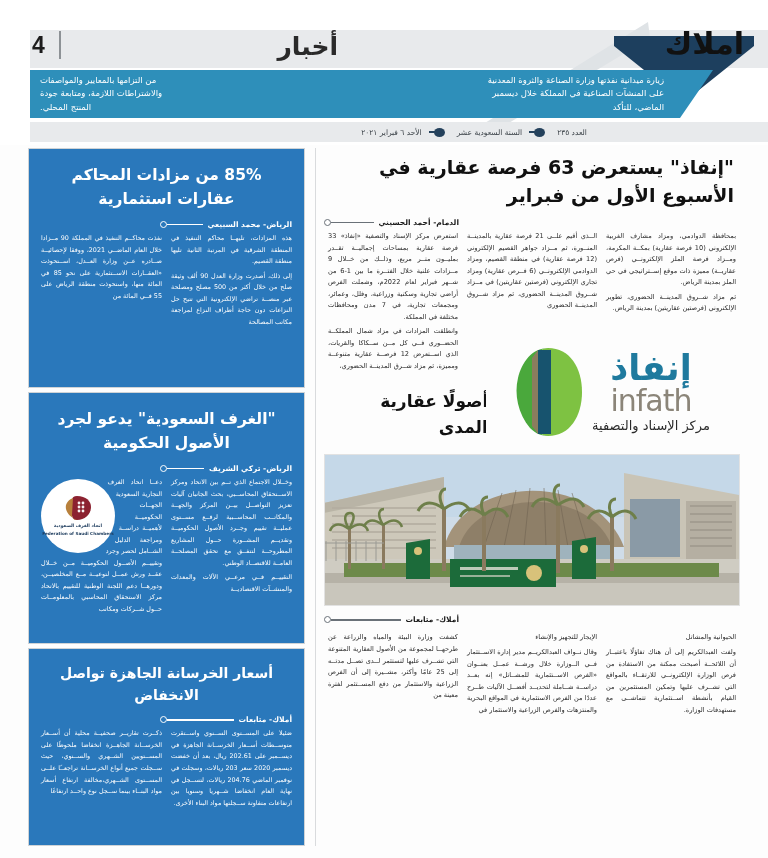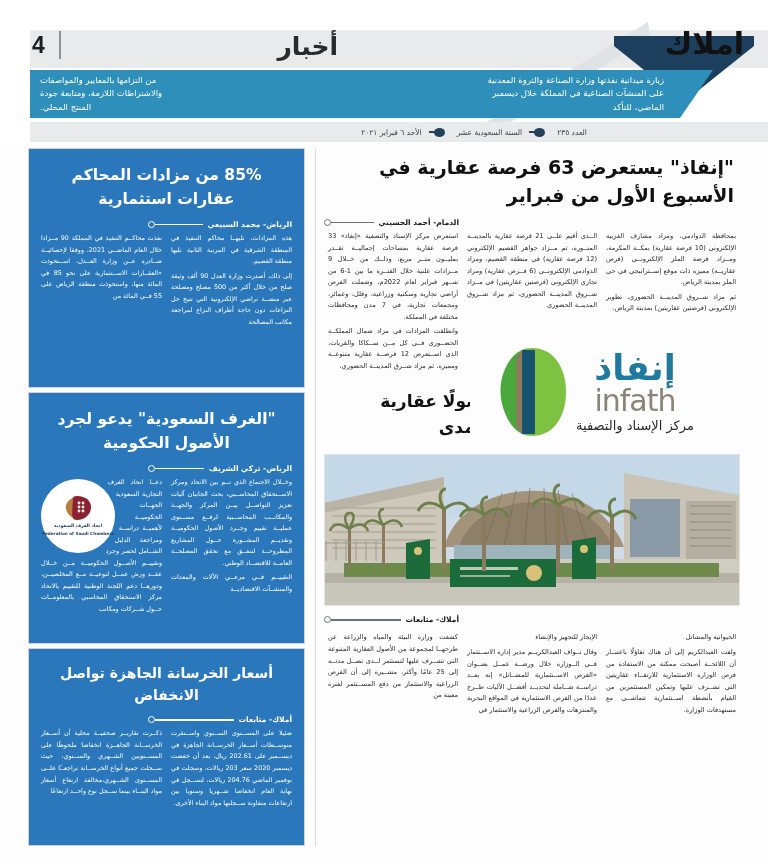--- a/index.html
+++ b/index.html
@@ -230,21 +230,21 @@
     padding: 14px 12px 12px 12px;
     display: flex; flex-direction: column;
     flex: none;
   }
   .bb-headline {
     color: #fff; font-weight: bold; text-align: center;
     font-size: 15.5px; line-height: 1.55;
   }
   .bb-byline-row {
     display: flex; align-items: center; flex-direction: row-reverse;
-    width: 144px; margin: 9px 0 4px auto;
+    width: 132px; margin: 9px 0 4px auto;
   }
   .bb-byline-text {
     font-size: 7.5px; font-weight: bold; color: #ffffff;
     white-space: nowrap; padding-left: 5px;
   }
   .bb-byline-line { flex: 1; height: 1.6px; background: #ffffff; }
   .bb-byline-dot {
     width: 7px; height: 7px; border: 1.8px solid #ffffff;
     border-radius: 50%; background: #2a78bb; flex: none;
   }
@@ -334,21 +334,21 @@
         <div class="story-col">
           <p>الــذي أقيم علــى 21 فرصة عقارية بالمدينــة المنــورة، ثم مــزاد جواهر القصيم الإلكتروني (12 فرصة عقارية) في منطقة القصيم، ومزاد الدوادمي الإلكترونــي (6 فــرص عقارية) ومزاد تجاري الإلكتروني (فرصتين عقاريتين) في مــزاد شــروق المدينــة الحضوري، ثم مزاد شــروق المدينــة الحضوري</p>
         </div>
 
         <div class="story-col">
           <p>استعرض مركز الإسناد والتصفية «إنفاذ» 33 فرصة عقارية بمساحات إجماليــة تقــدر بمليــون متــر مربع، وذلــك من خــلال 9 مــزادات علنية خلال الفتــرة ما بين 1-6 من شــهر فبراير لعام 2022م، وشملت الفرص أراضي تجارية وسكنية وزراعية، وفلل، وعمائر، ومجمعات تجارية، في 7 مدن ومحافظات مختلفة في المملكة.</p>
           <p>وانطلقت المزادات في مزاد شمال المملكــة الحضــوري فــي كل مــن ســكاكا والقريات، الذي اســتعرض 12 فرصــة عقارية متنوعــة ومميزة، ثم مزاد شــرق المدينــة الحضوري،</p>
         </div>
       </div>
 
-      <div style="position:absolute; top:188px; right:48px; z-index:4; background:#fdfdfd;">
+      <div style="position:absolute; top:188px; right:32px; z-index:4; background:#fdfdfd;">
         <div class="infath-cell">
           <svg class="infath-mark" viewBox="0 0 72 92">
             <path d="M36 2 C58 2 70 22 70 46 C70 70 58 90 36 90 C30 90 26 86 26 80 L26 12 C26 6 30 2 36 2 Z" fill="#7ec242"></path>
             <path d="M36 2 C20 2 10 16 6 32 C2 48 6 68 18 82 C24 88 30 90 36 90 C30 90 26 86 26 80 L26 12 C26 6 30 2 36 2 Z" fill="#4aa83c"></path>
             <rect x="26" y="4" width="13" height="84" fill="#17536e"></rect>
             <path d="M26 4 L26 88 L20 80 L20 12 Z" fill="#8b7d5e"></path>
           </svg>
           <div class="infath-text">
             <div class="infath-ar">إنفاذ</div>
             <div class="infath-en">infath</div>
@@ -448,21 +448,21 @@
 
       <div class="byline-row" style="margin-top:9px;">
         <span class="byline-dot"></span>
         <span class="byline-line"></span>
         <span class="byline-text">أملاك- متابعات</span>
       </div>
 
       <div class="story-cols" style="padding-top:4px;">
         <div class="story-col">
           <p>الحيوانية والمشاتل</p>
-          <p>ولفت العبدالكريم إلى أن هناك تفاؤلًا باعتبــار أن اللائحــة أصبحت ممكنة من الاستفادة من فرص الوزارة الاستثمارية للارتقــاء عقاريتين التي تشــرف عليها وتمكين المستثمرين من القيام بأنشطة اســتثمارية تتماشــى مع مستهدفات الوزارة.</p>
+          <p>ولفت العبدالكريم إلى أن هناك تفاؤلًا باعتبــار أن اللائحــة أصبحت ممكنة من الاستفادة من فرص الوزارة الإلكترونــي للارتقــاء بالمواقع التي تشــرف عليها وتمكين المستثمرين من القيام بأنشطة اســتثمارية تتماشــى مع مستهدفات الوزارة.</p>
         </div>
         <div class="story-col">
           <p>الإيجار للتجهيز والإنشاء</p>
           <p>وقال نــواف العبدالكريــم مدير إدارة الاســتثمار فــي الــوزارة خلال ورشــة عمــل بعنــوان «الفرص الاســتثمارية للمشــاتل» إنه بعــد دراســة شــاملة لتحديــد أفضــل الآليات طــرح عددًا من الفرص الاستثمارية في المواقع البحرية والمنتزهات والفرص الزراعية والاستثمار في</p>
         </div>
         <div class="story-col">
           <p>كشفت وزارة البيئة والمياه والزراعة عن طرحهــا لمجموعة من الأصول العقارية المتنوعة التي تشــرف عليها لتستثمر لــدى تصــل مدتــه إلى 25 عامًا وأكثر، مشــيرة إلى أن الفرص الزراعية والاستثمار من دفع المســتثمر لفترة معينة من</p>
         </div>
       </div>
     </div>

